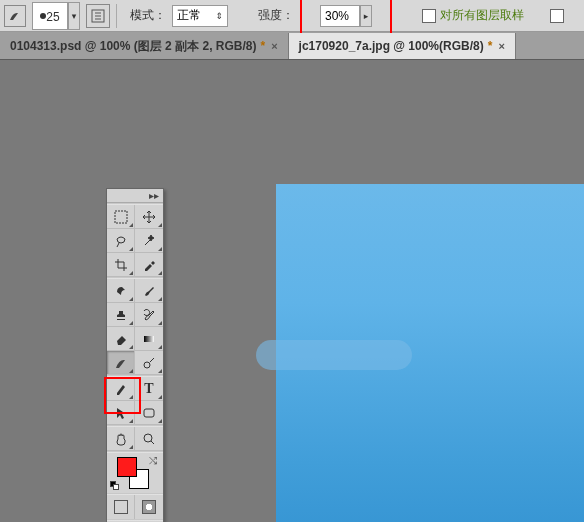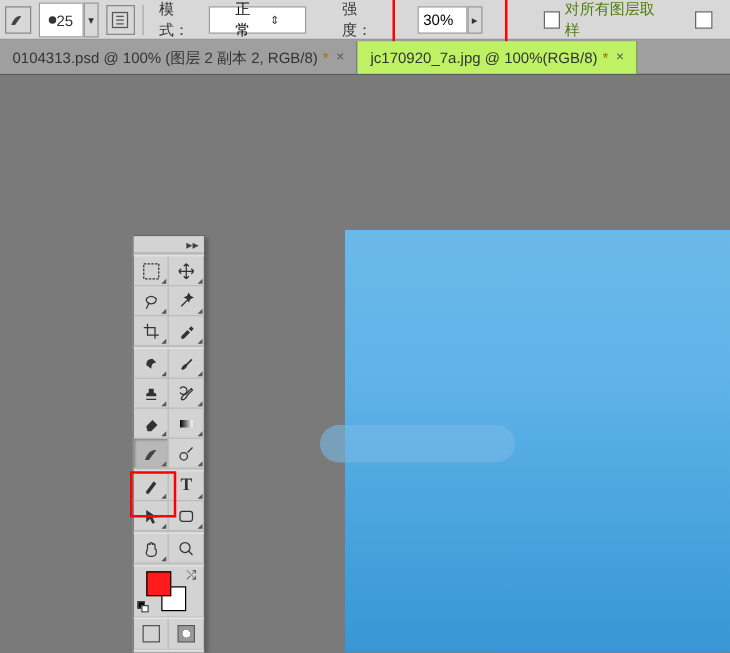--- a/index.html
+++ b/index.html
@@ -5,30 +5,30 @@
 * { box-sizing: border-box; margin: 0; padding: 0; font-family: "Microsoft YaHei", Arial, sans-serif; font-size: 12px; }
 body { background: #7a7a7a; width: 584px; height: 522px; overflow: hidden; position: relative; }
 .options-bar { background: #d8d8d8; height: 32px; display: flex; align-items: center; padding: 0 4px; border-bottom: 1px solid #999; }
 .options-bar > * { margin-right: 6px; }
 .tool-preset { width: 22px; height: 22px; background: #d8d8d8; border: 1px solid #888; display: flex; align-items: center; justify-content: center; }
 .brush-preview { width: 36px; height: 28px; background: #fff; border: 1px solid #999; display: flex; flex-direction: row; align-items: center; justify-content: center; font-size: 10px; color: #333; padding-top:2px;}
 .brush-dot { width: 6px; height: 6px; background: #333; border-radius: 50%; margin-bottom: 1px;}
 .dropdown-btn { width: 12px; height: 28px; background: #d8d8d8; border: 1px solid #999; display: flex; align-items: center; justify-content: center; font-size: 9px; color: #333; }
 .small-icon-btn { width: 24px; height: 24px; background: #d8d8d8; border: 1px solid #888; display: flex; align-items: center; justify-content: center; position: relative; }
 .label { color: #333; }
-.select-box { background: #fff; border: 1px solid #999; height: 22px; padding: 0 20px; display: flex; align-items: center; min-width: 56px; justify-content: space-between;}
+.select-box { background: #fff; border: 1px solid #999; height: 22px; padding: 0 4px; display: flex; align-items: center; min-width: 56px; justify-content: space-between;}
 .select-box .arrow { font-size: 9px; color: #333; margin-left: 6px; }
 .spacer { width: 18px; }
 .input-box { background: #fff; border: 1px solid #999; height: 22px; padding: 0 4px; display: flex; align-items: center; min-width: 40px; }
 .red-box { border: 2px solid #ff0000; padding: 18px; display: flex; align-items: center; }
 .checkbox { width: 14px; height: 14px; background: #fff; border: 1px solid #666; margin-right: 4px; display: inline-block; }
 .check-group { display: flex; align-items: center; color: #4d7c0f; }
-.tabs-bar { background: #9f9f9f; height: 28px; display: flex; align-items: flex-end; padding: 0; border-bottom: 1px solid #5a5a5a; }
+.tabs-bar { background: #9f9f9f; height: 28px; display: flex; align-items: flex-end; padding: 0; border-bottom: 1px solid #5a5a5a; font-weight: bold; }
 .tab { height: 26px; padding: 0 10px; display: flex; align-items: center; color: #333; background: #9f9f9f; border-right: 1px solid #7a7a7a; font-size: 11px; position: relative; }
-.tab.active { background: #bef264; }
+.tab.active { background: #e5e5e5; }
 .tab .dirty { margin-left: 4px; color: #b36b00; }
 .tab .close { margin-left: 6px; font-size: 11px; color: #555; }
 .canvas-area { position: relative; width: 100%; height: calc(522px - 60px); background: #7a7a7a; }
 .tools-panel { position: absolute; left: 106px; top: 128px; width: 58px; background: #d3d3d3; border: 1px solid #666; box-shadow: 2px 2px 3px rgba(0,0,0,.25); }
 .tools-header { height: 14px; background: #d3d3d3; display: flex; justify-content: flex-end; align-items: center; padding: 0 4px; border-bottom: 1px solid #aaa; }
 .tools-header .collapse-icn { font-size: 10px; color: #444; }
 .tool-grid-sep { height: 2px; background: linear-gradient(#bbb,#eee); }
 .tool-row { display: flex; }
 .tool-cell { width: 28px; height: 24px; display: flex; align-items: center; justify-content: center; border-right: 1px solid #bbb; border-bottom: 1px solid #bbb; position: relative; color: #333; }
 .tool-cell:last-child { border-right: none; }

